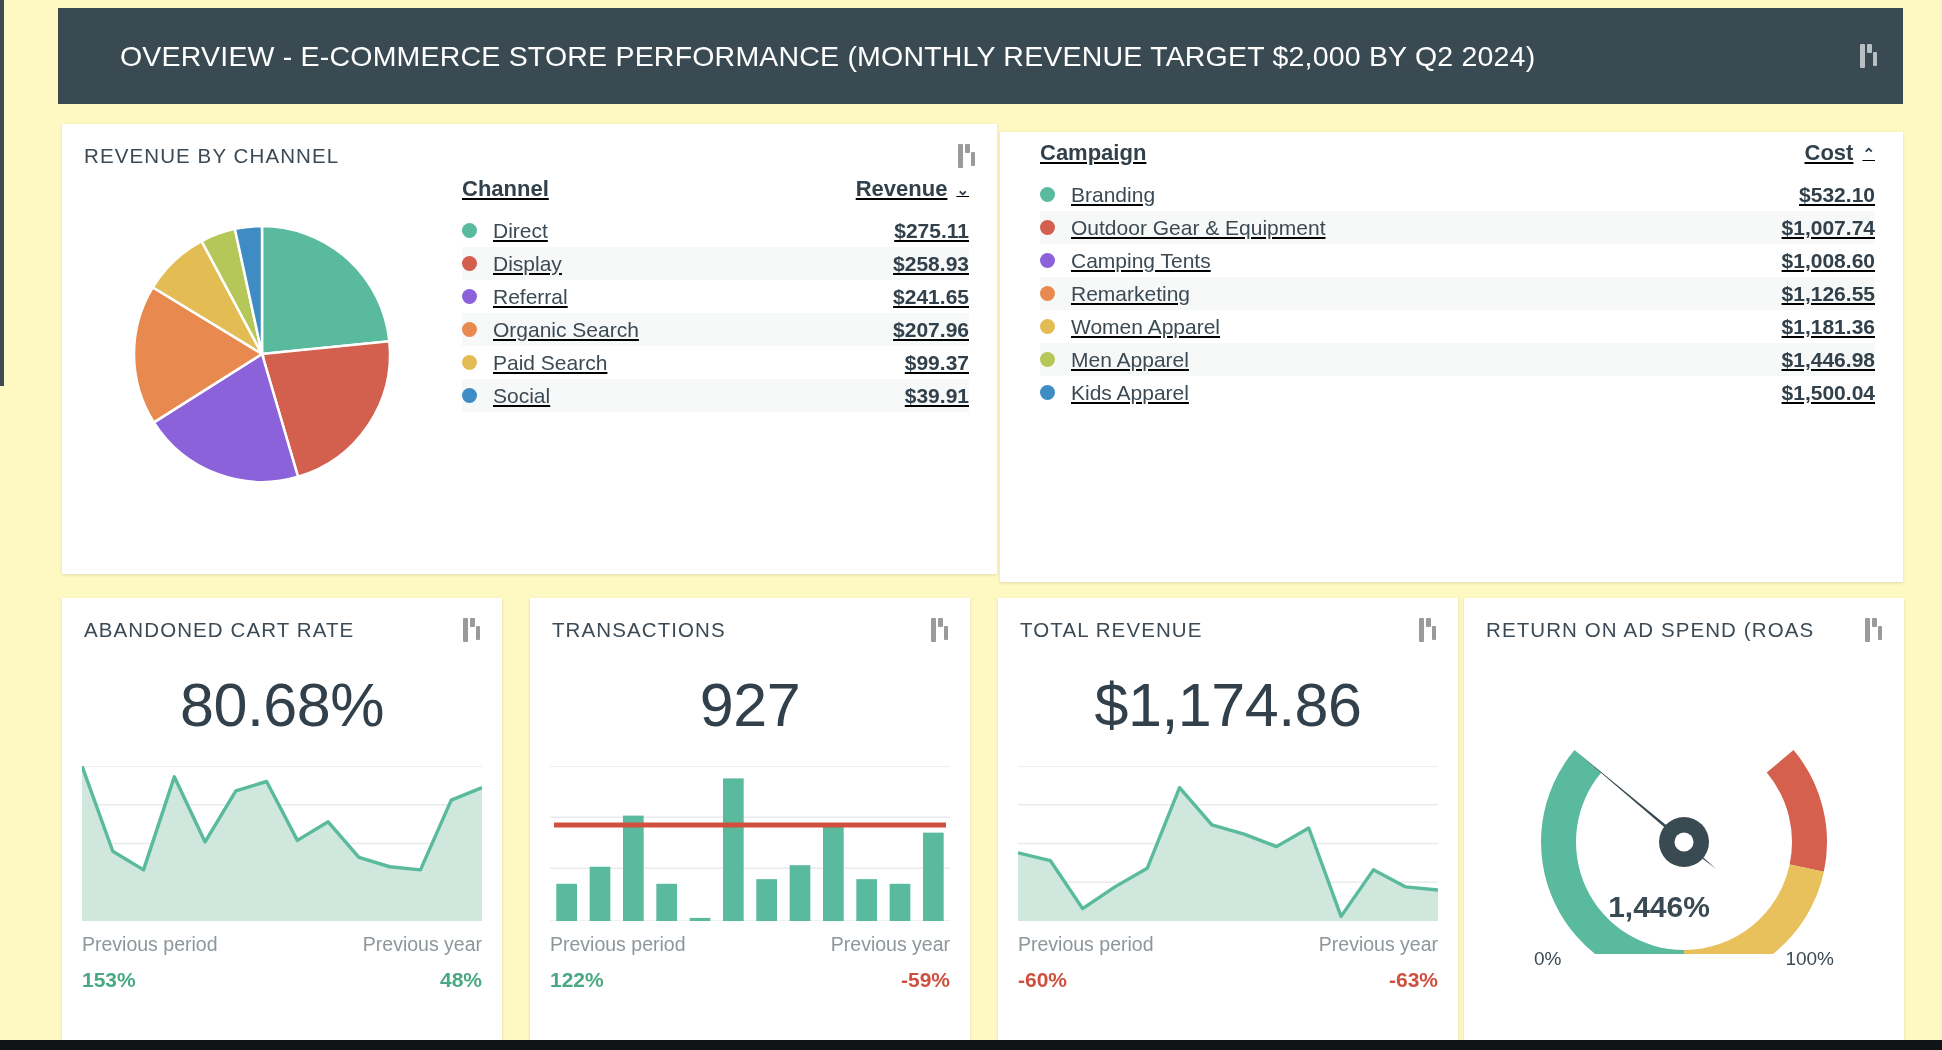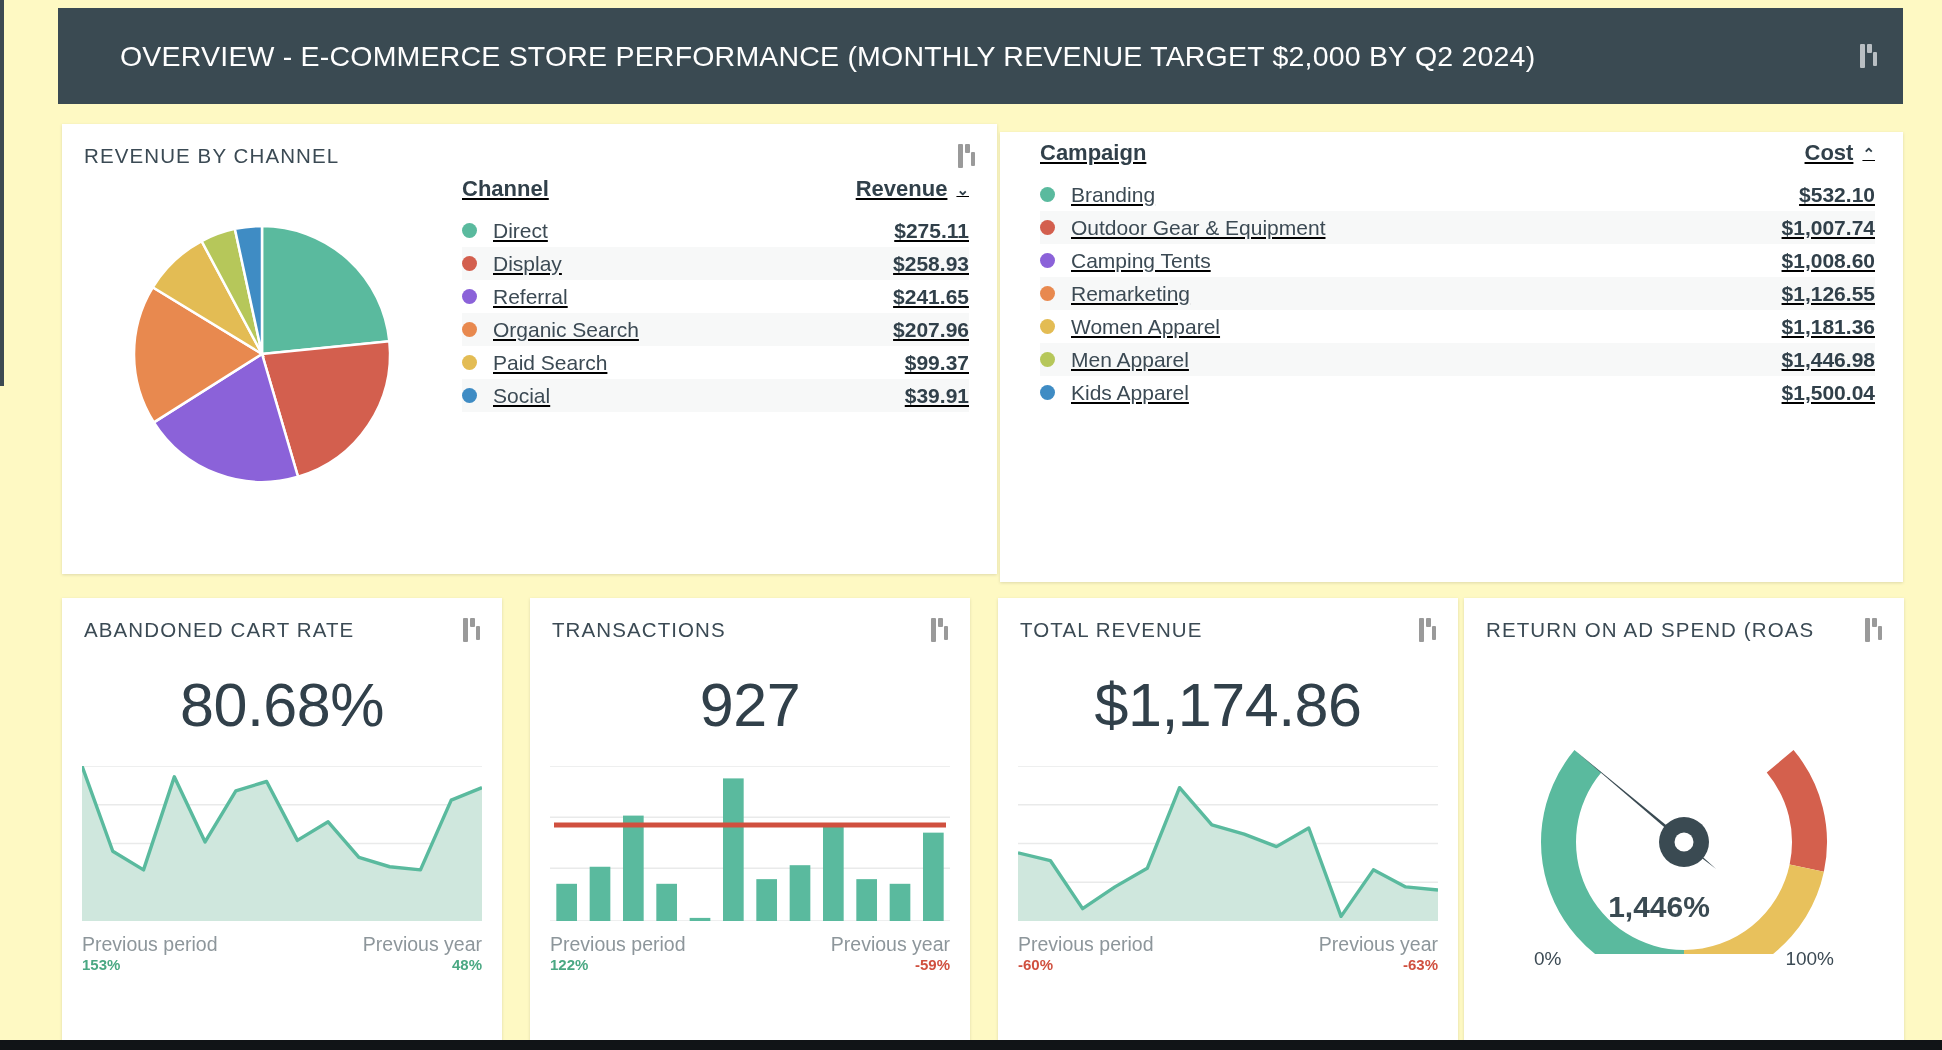--- a/index.html
+++ b/index.html
@@ -94,21 +94,21 @@
     margin-top: 28px; letter-spacing: -0.5px;
   }
   .spark { position: relative; margin: 26px 20px 0 20px; height: 155px; }
   .spark svg { display: block; width: 100%; height: 100%; }
 
   .kpi-foot { margin: 12px 20px 0 20px; }
   .foot-labels, .foot-values {
     display: flex; justify-content: space-between;
   }
   .foot-labels span { color: #8d969b; font-size: 19.5px; }
-  .foot-values span { font-size: 15px; font-weight: bold; }
+  .foot-values span { font-size: 21px; font-weight: bold; margin-top: 12px; }
   .pos { color: #4aa883; }
   .neg { color: #d0503f; }
 
   .gauge-wrap { display: flex; flex-direction: column; align-items: center; margin-top: 22px; }
   .gauge-ticks {
     width: 300px; display: flex; justify-content: space-between;
     font-size: 19px; color: #3c4a54; margin-top: -6px;
   }
   .roas-title-clip { overflow: hidden; max-width: 330px; }
 </style>

